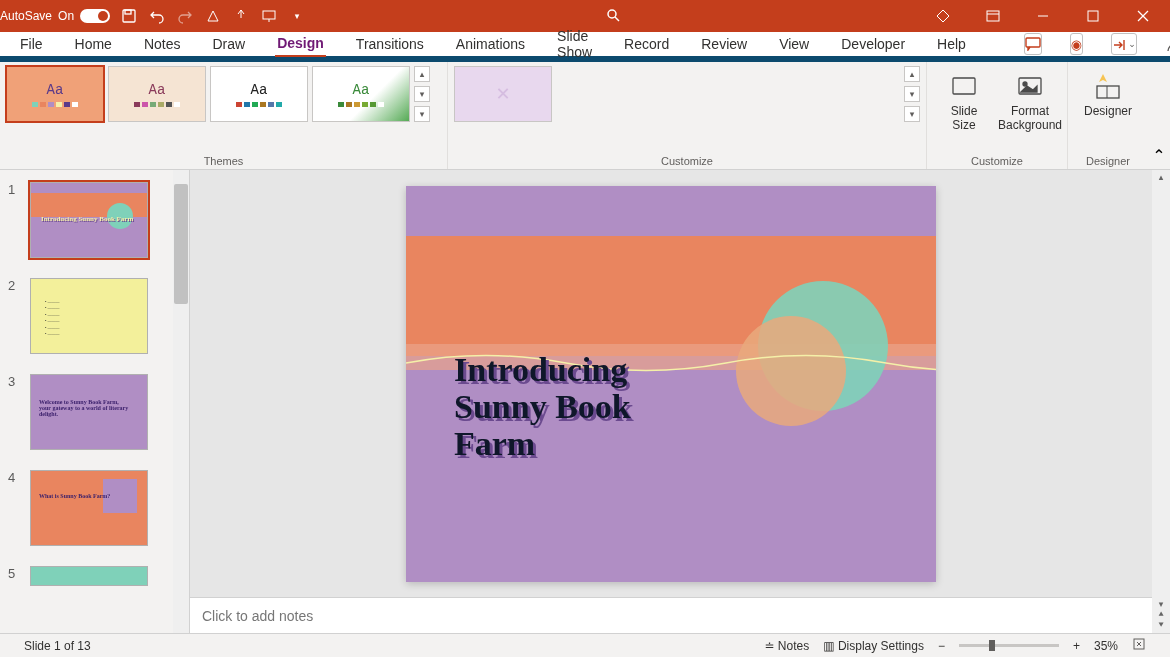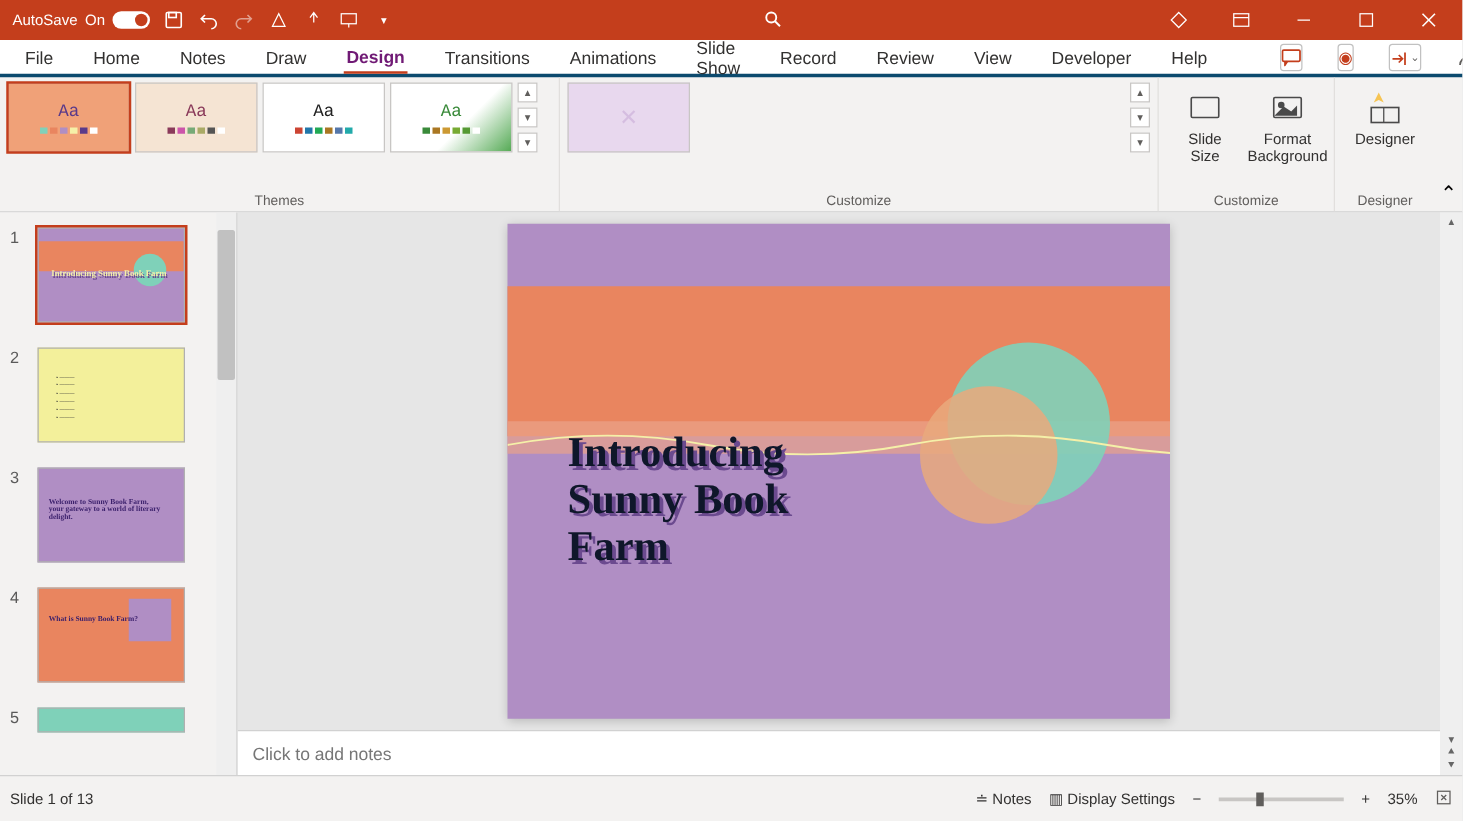--- a/index.html
+++ b/index.html
@@ -1,31 +1,31 @@
 <!DOCTYPE html>
 <html><head>
 <meta charset="utf-8">
 <style>
 * { margin: 0; padding: 0; box-sizing: border-box; font-family: "Segoe UI", sans-serif; }
 body { width: 1170px; height: 657px; background: #f3f3f3; overflow: hidden; display: flex; flex-direction: column; }
 
 
 .titlebar { background: #c43e1c; height: 32px; display: flex; align-items: center; color: #fff; font-size: 12px; }
-.titlebar .left { display: flex; align-items: center; gap: 10px; padding-left: 10px; }
+.titlebar .left { display: flex; align-items: center; gap: 10px; }
 .titlebar .autosave { display: flex; align-items: center; gap: 6px; }
 .toggle { width: 30px; height: 14px; background: #fff; border-radius: 7px; position: relative; }
 .toggle::after { content: ""; position: absolute; right: 2px; top: 2px; width: 10px; height: 10px; border-radius: 50%; background: #c43e1c; }
 .qat-icon { width: 18px; height: 18px; display: flex; align-items: center; justify-content: center; }
 .titlebar .center { flex: 1; display: flex; align-items: center; justify-content: center; gap: 8px; }
 .titlebar .right { display: flex; align-items: center; gap: 4px; padding-right: 4px; }
 .winbtn { width: 46px; height: 32px; display: flex; align-items: center; justify-content: center; }
 .search-area { display:flex; align-items:center; gap:80px; }
 
 
-.ribbon-tabs { background: #fff; height: 30px; display: flex; align-items: center; border-bottom: 3px solid #0c4a6e; padding: 0 18px; gap: 28px; font-size: 14px; color: #323130; }
+.ribbon-tabs { background: #fff; height: 30px; display: flex; align-items: center; border-bottom: 6px solid #0c4a6e; padding: 0 18px; gap: 28px; font-size: 14px; color: #323130; }
 .ribbon-tabs .tab { cursor: pointer; padding: 4px 2px; }
 .ribbon-tabs .tab.active { color: #701a75; border-bottom: 2px solid #c43e1c; font-weight: 600; }
 .ribbon-tabs .spacer { flex: 1; }
 .tab-icon-btn { width: 30px; height: 22px; border: 1px solid #c1c1c1; border-radius: 3px; display: flex; align-items: center; justify-content: center; font-size: 13px; }
 .tab-icon-btn.red { color: #c43e1c; }
 
 
 .ribbon { background: #f3f2f1; height: 108px; display: flex; border-bottom: 1px solid #d1d1d1; }
 .group { border-right: 1px solid #e1dfdd; display: flex; flex-direction: column; padding: 4px 6px 0 6px; }
 .group-body { flex: 1; display: flex; align-items: flex-start; gap: 4px; }
@@ -64,21 +64,21 @@
 .slide .circle-peach { position:absolute; width:110px; height:110px; border-radius:50%; background:#e9a97c; top:130px; right:90px; opacity:.85; }
 .slide .title { position: absolute; top: 165px; left: 48px; font-family: Georgia, serif; font-weight: 900; font-size: 34px; line-height: 1.1; color: #0f172a; text-shadow: 3px 3px 0 #6b4a8f; }
 .slide .wave { position:absolute; top:162px; left:0; right:0; height:30px; }
 
 .right-scroll { width: 18px; background: #efefef; display: flex; flex-direction: column; align-items: center; justify-content: space-between; padding: 2px 0; }
 .right-scroll div { font-size: 9px; color: #666; }
 
 .notes-bar { height: 36px; background: #fff; border-top: 1px solid #d1d1d1; display: flex; align-items: center; padding: 0 12px; color: #767676; font-size: 14px; }
 
 
-.statusbar { height: 37px; background: #f3f2f1; border-top: 1px solid #d1d1d1; display: flex; align-items: center; font-size: 12px; color: #323130; padding: 0 8px; gap: 14px; }
+.statusbar { height: 24px; background: #f3f2f1; border-top: 1px solid #d1d1d1; display: flex; align-items: center; font-size: 12px; color: #323130; padding: 0 24px; gap: 14px; }
 .statusbar .spacer { flex: 1; }
 .zoom-slider { width: 100px; height: 3px; background: #c8c6c4; position: relative; }
 .zoom-slider::after { content:""; position:absolute; top:-4px; left:30%; width:6px; height:11px; background:#605e5c; }
 
 
 .mini1 { background:#b08ec4; }
 .mini1 .mb { position:absolute; top:10px; left:0; right:0; height:24px; background:#e9855f; }
 .mini1 .mc { position:absolute; top:20px; right:14px; width:26px; height:26px; border-radius:50%; background:#7fd1b9; }
 .mini1 .mt { position:absolute; top:32px; left:10px; font-size:7px; font-weight:bold; color:#f5f0a8; text-shadow:1px 1px #6b4a8f; font-family:Georgia; }
 .mini2 { background:#f3f09b; }

